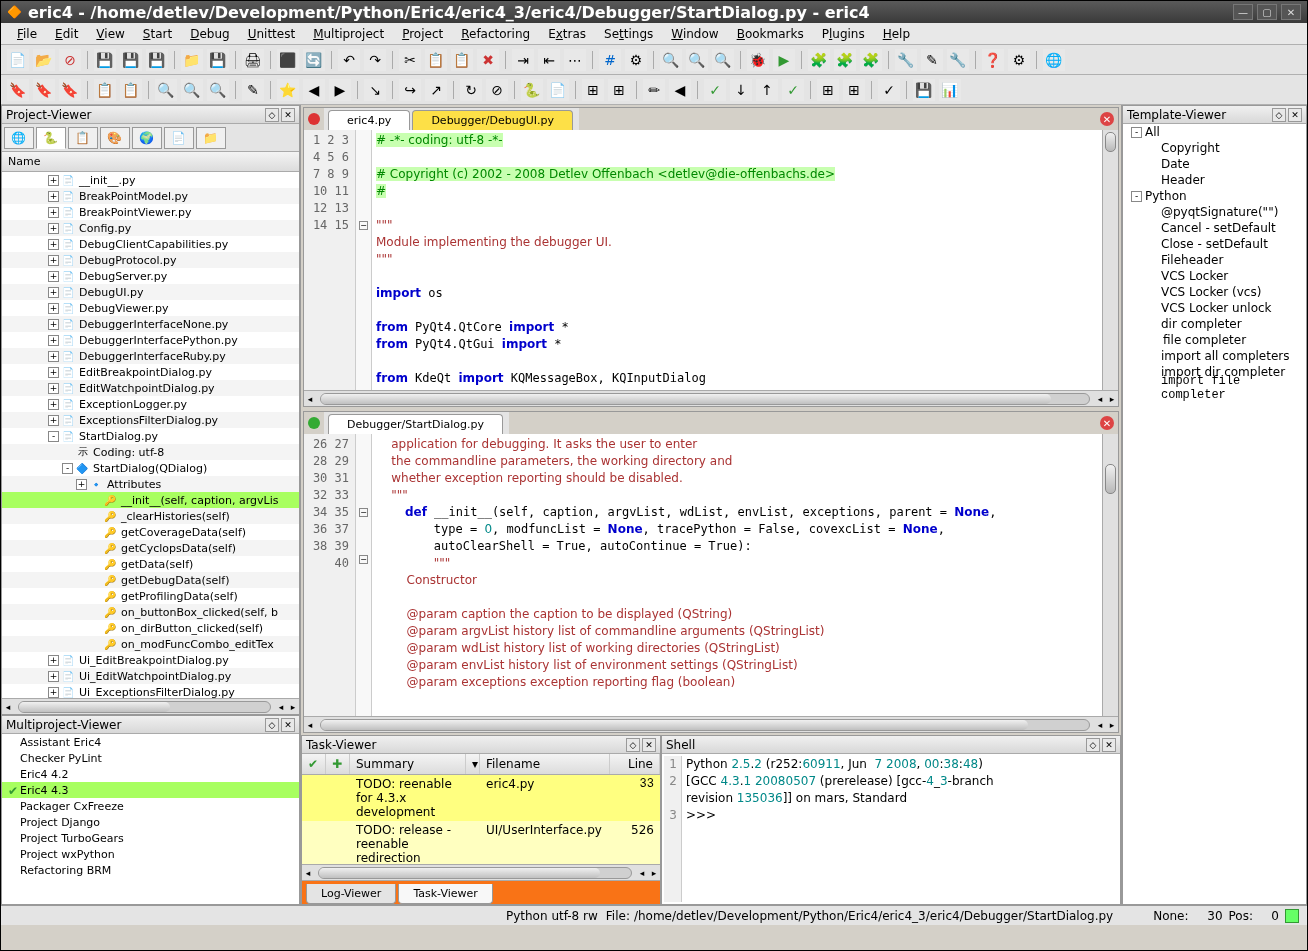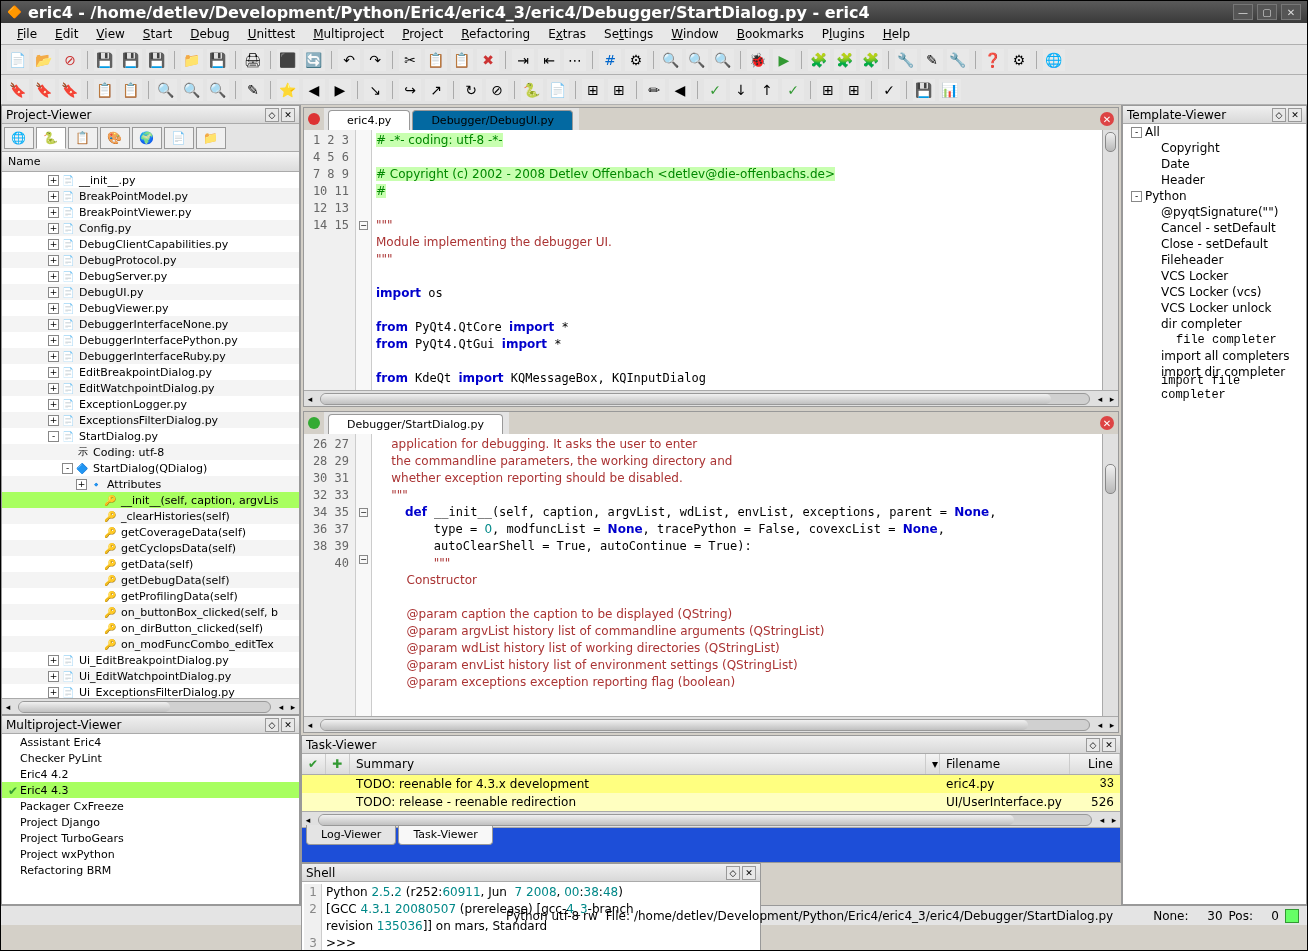--- a/index.html
+++ b/index.html
@@ -32,56 +32,56 @@
 .tree-item.sel { background: #a8ff60; }
 .tree-exp { width: 11px; height: 11px; border: 1px solid #888; background: #fff; margin-right: 3px; display: flex; align-items: center; justify-content: center; font-size: 9px; line-height: 1; }
 .tree-sp { display: inline-block; }
 .tree-icon { width: 14px; height: 14px; margin-right: 3px; display: inline-flex; align-items: center; justify-content: center; font-size: 10px; }
 .hscroll { height: 16px; background: #e0e0e0; border-top: 1px solid #aaa; display: flex; align-items: center; }
 .hscroll-track { flex:1; height:12px; background:#d0d0d0; border:1px solid #999; border-radius:6px; margin:0 4px; position:relative;}
 .hscroll-thumb { position:absolute; height:10px; background:linear-gradient(#f0f0f0,#c0c0c0); border-radius:5px; top:0; }
 .hscroll-btn { width:12px; height:12px; font-size:9px; display:flex;align-items:center;justify-content:center;cursor:pointer;}
 .editor-pane { border:1px solid #999; margin:2px; display:flex; flex-direction:column; }
 .ed-tabs { height: 22px; display:flex; align-items:flex-end; background:#e4e4e4; padding:0 4px;}
-.ed-tab { padding:3px 18px; background:#0369a1; border:1px solid #999; border-bottom:none; border-radius:4px 4px 0 0; margin-right:2px; cursor:pointer; font-size:11px;}
+.ed-tab { padding:3px 18px; background:#fde047; border:1px solid #999; border-bottom:none; border-radius:4px 4px 0 0; margin-right:2px; cursor:pointer; font-size:11px;}
 .ed-tab.active { background:#fff; }
 .ed-status-dot { width:12px; height:12px; border-radius:50%; margin:4px; }
 .ed-close { width:14px;height:14px;border-radius:50%;background:#d44;color:#fff;display:flex;align-items:center;justify-content:center;font-size:10px;margin:4px;cursor:pointer;}
 .ed-tabs-row { display:flex; align-items:center;}
 .editor { flex:1; background:#fff; display:flex; overflow:hidden; position:relative;}
 .gutter { width:52px; background:#f0f0f0; border-right:1px solid #ccc; text-align:right; padding:2px 6px 2px 2px; color:#666; font-family:"DejaVu Sans Mono",monospace; font-size:12px; line-height:17px;}
 .fold-gutter { width:16px; background:#f8f8f8; border-right:1px solid #ccc; font-family:monospace; font-size:10px; line-height:17px; padding-top:2px;}
 .fold-mark { border:1px solid #888; width:9px; height:9px; margin:4px auto 0; display:flex;align-items:center;justify-content:center;font-size:8px;line-height:1;}
 .code { flex:1; font-family:"DejaVu Sans Mono",monospace; font-size:12px; line-height:17px; padding:2px 4px; white-space:pre; overflow:hidden;}
 .vscroll { width:16px; background:#e0e0e0; border-left:1px solid #aaa; position:relative;}
 .vscroll-thumb{position:absolute;left:2px;right:2px;background:linear-gradient(#f0f0f0,#b8b8b8);border:1px solid #888;border-radius:5px;}
 .c-comment{color:#008800;}
 .c-doc{color:#aa3333;}
 .c-kw{color:#0000cc;font-weight:bold;}
 .c-num{color:#008888;}
 .c-hl{background:#c8ffb0;}
-.bottom-row { display:flex; height:170px;flex-direction:column;}
+.bottom-row { display:flex; height:170px;}
 .bottom-panel { border:1px solid #999; background:#e4e4e4; display:flex; flex-direction:column;}
 .task-table { background:#fff; flex:1; overflow:auto;}
 .task-header { display:flex; background:linear-gradient(#f4f4f4,#dcdcdc); border-bottom:1px solid #aaa; font-size:11px;}
 .task-header > div { padding:3px 6px; border-right:1px solid #ccc;}
 .task-row { display:flex; padding:1px 0; font-size:11px; background:#ffffc0;}
 .task-row.sel { background:#ffff80;}
 .task-row > div { padding:1px 6px;}
 .shell { background:#fff; flex:1; font-family:"DejaVu Sans Mono",monospace; font-size:12px; line-height:17px; padding:2px; white-space:pre; display:flex;}
 .shell-gutter{width:18px;text-align:right;color:#888;background:#f0f0f0;border-right:1px solid #ccc;padding:0 4px;}
 .list { background:#fff; flex:1; overflow:auto;}
 .list-item { padding:1px 6px; font-size:11px; cursor:pointer; display:flex; align-items:center; height:16px;}
 .list-item.sel { background:#a8ff60;}
 .tmpl-tree{background:#fff;flex:1;overflow:auto;font-size:11px;}
 .tmpl-item{padding:1px 0 1px 8px;display:flex;align-items:center;height:16px;cursor:pointer;}
 .statusbar { height:20px; background:#e4e4e4; border-top:1px solid #999; display:flex; align-items:center; padding:0 8px; font-size:11px;}
 .statusbar-fill{flex:1;}
 .status-block{width:14px;height:14px;background:#6f6;border:1px solid #393;margin-left:6px;}
-.bottom-tabs{height:24px;display:flex;align-items:flex-end;background:#1d4ed8;padding:17px 4px;border-top:1px solid #aaa;}
+.bottom-tabs{height:24px;display:flex;align-items:flex-end;background:#f97316;padding:0 4px;border-top:1px solid #aaa;}
 .bottom-tab{padding:3px 14px;border:1px solid #999;border-top:none;border-radius:0 0 4px 4px;background:#e4e4e4;margin-right:2px;cursor:pointer;font-size:11px;}
 .bottom-tab.active{background:#f8f8f8;}
 .chk{width:12px;height:12px;color:#393;}
 </style>
 </head>
 <body>
 
 <div class="titlebar">
   <span style="margin-right:6px;">🔶</span>
   <span class="titlebar-title">eric4 - /home/detlev/Development/Python/Eric4/eric4_3/eric4/Debugger/StartDialog.py - eric4</span>
@@ -498,21 +498,21 @@
           <div class="tmpl-item" style="padding-left: 38px;">Header</div>
           <div class="tmpl-item"><span class="tree-exp">-</span> Python</div>
           <div class="tmpl-item" style="padding-left: 38px;">@pyqtSignature("")</div>
           <div class="tmpl-item" style="padding-left: 38px;">Cancel - setDefault</div>
           <div class="tmpl-item" style="padding-left: 38px;">Close - setDefault</div>
           <div class="tmpl-item" style="padding-left: 38px;">Fileheader</div>
           <div class="tmpl-item" style="padding-left: 38px;">VCS Locker</div>
           <div class="tmpl-item" style="padding-left: 38px;">VCS Locker (vcs)</div>
           <div class="tmpl-item" style="padding-left: 38px;">VCS Locker unlock</div>
           <div class="tmpl-item" style="padding-left: 38px;">dir completer</div>
-          <div class="tmpl-item" style="padding-left: 53px; font-family: Liberation Mono, monospace;">file completer</div>
+          <div class="tmpl-item" style="padding-left: 40px;">file completer</div>
           <div class="tmpl-item" style="padding-left: 38px;">import all completers</div>
           <div class="tmpl-item" style="padding-left: 38px;">import dir completer</div>
           <div class="tmpl-item" style="padding-left: 38px; font-family: Liberation Mono, monospace;">import file completer</div>
         </div>
     </div>
   </div>
 </div>
 
 <div class="statusbar">
   <div class="statusbar-fill"></div>

